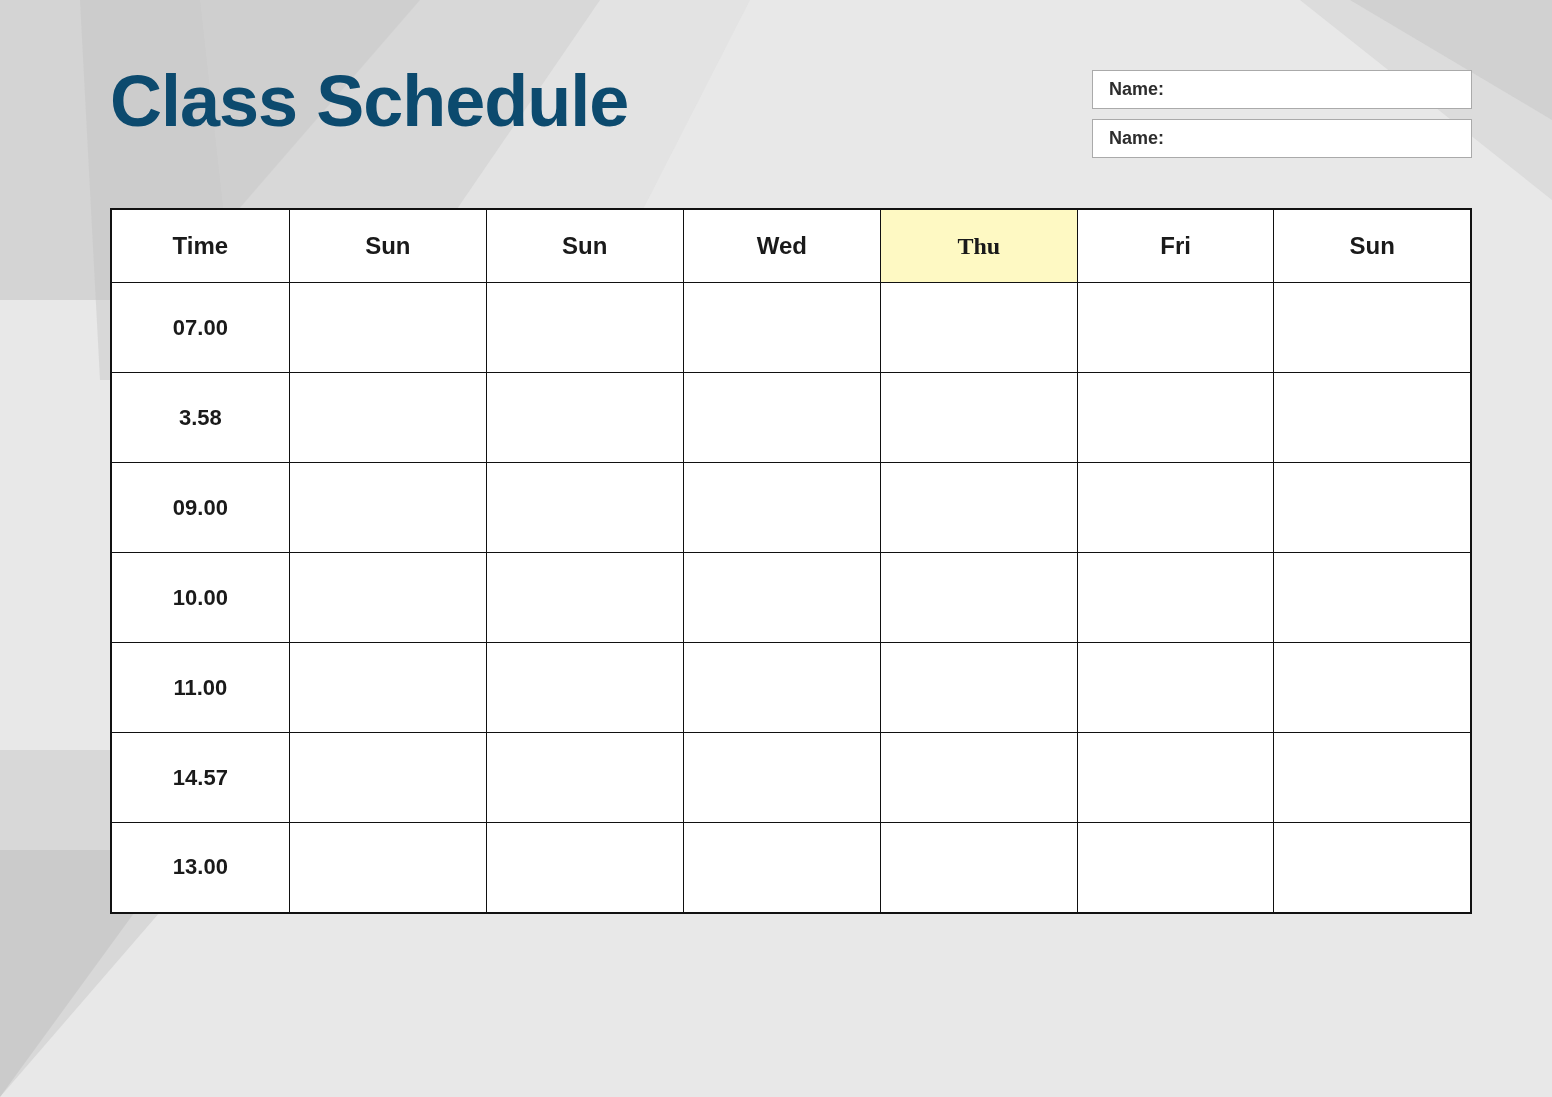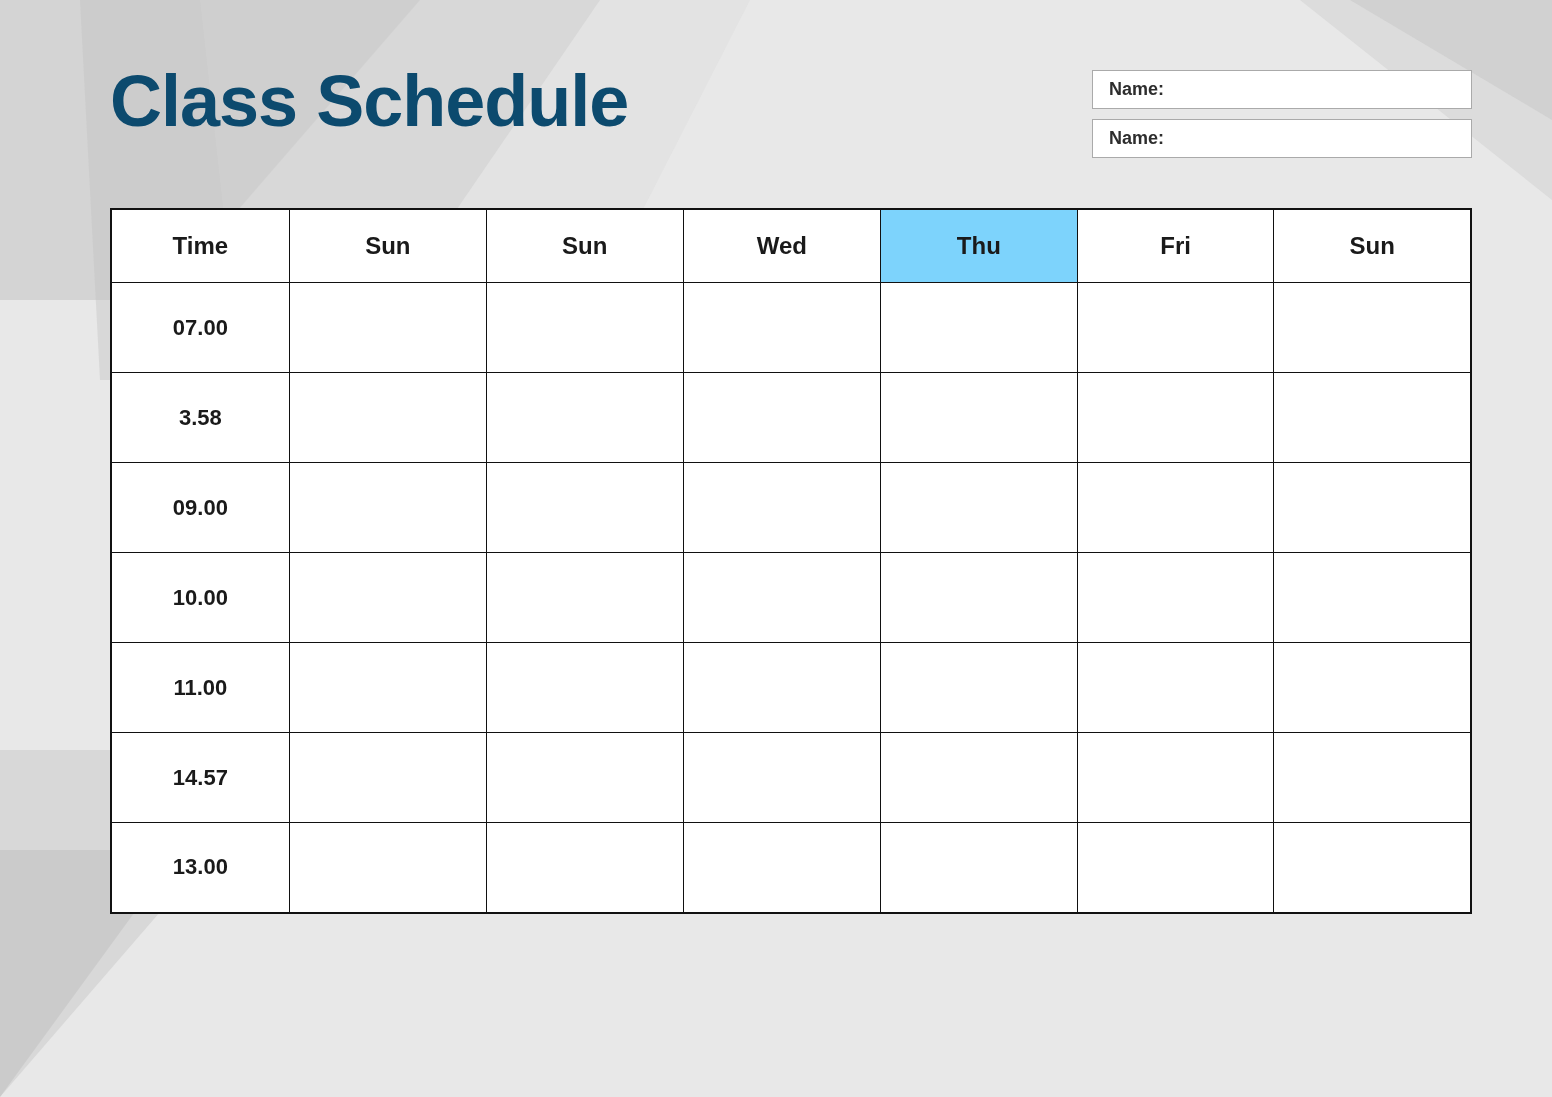--- a/index.html
+++ b/index.html
@@ -82,21 +82,22 @@
       margin-left: 40px;
     }
 
     .schedule-table th {
       padding: 22px 10px;
       background: white;
       font-size: 24px;
     }
 
     .schedule-table th.thu-header {
-      background: #7dd3fc;
+      background: #fef9c3;
+      font-family: Liberation Serif, serif;
     }
 
     .schedule-table td {
       padding: 28px 24px;
       height: 90px;
     }
 
     .time-col {
       width: 180px;
       background: white;

